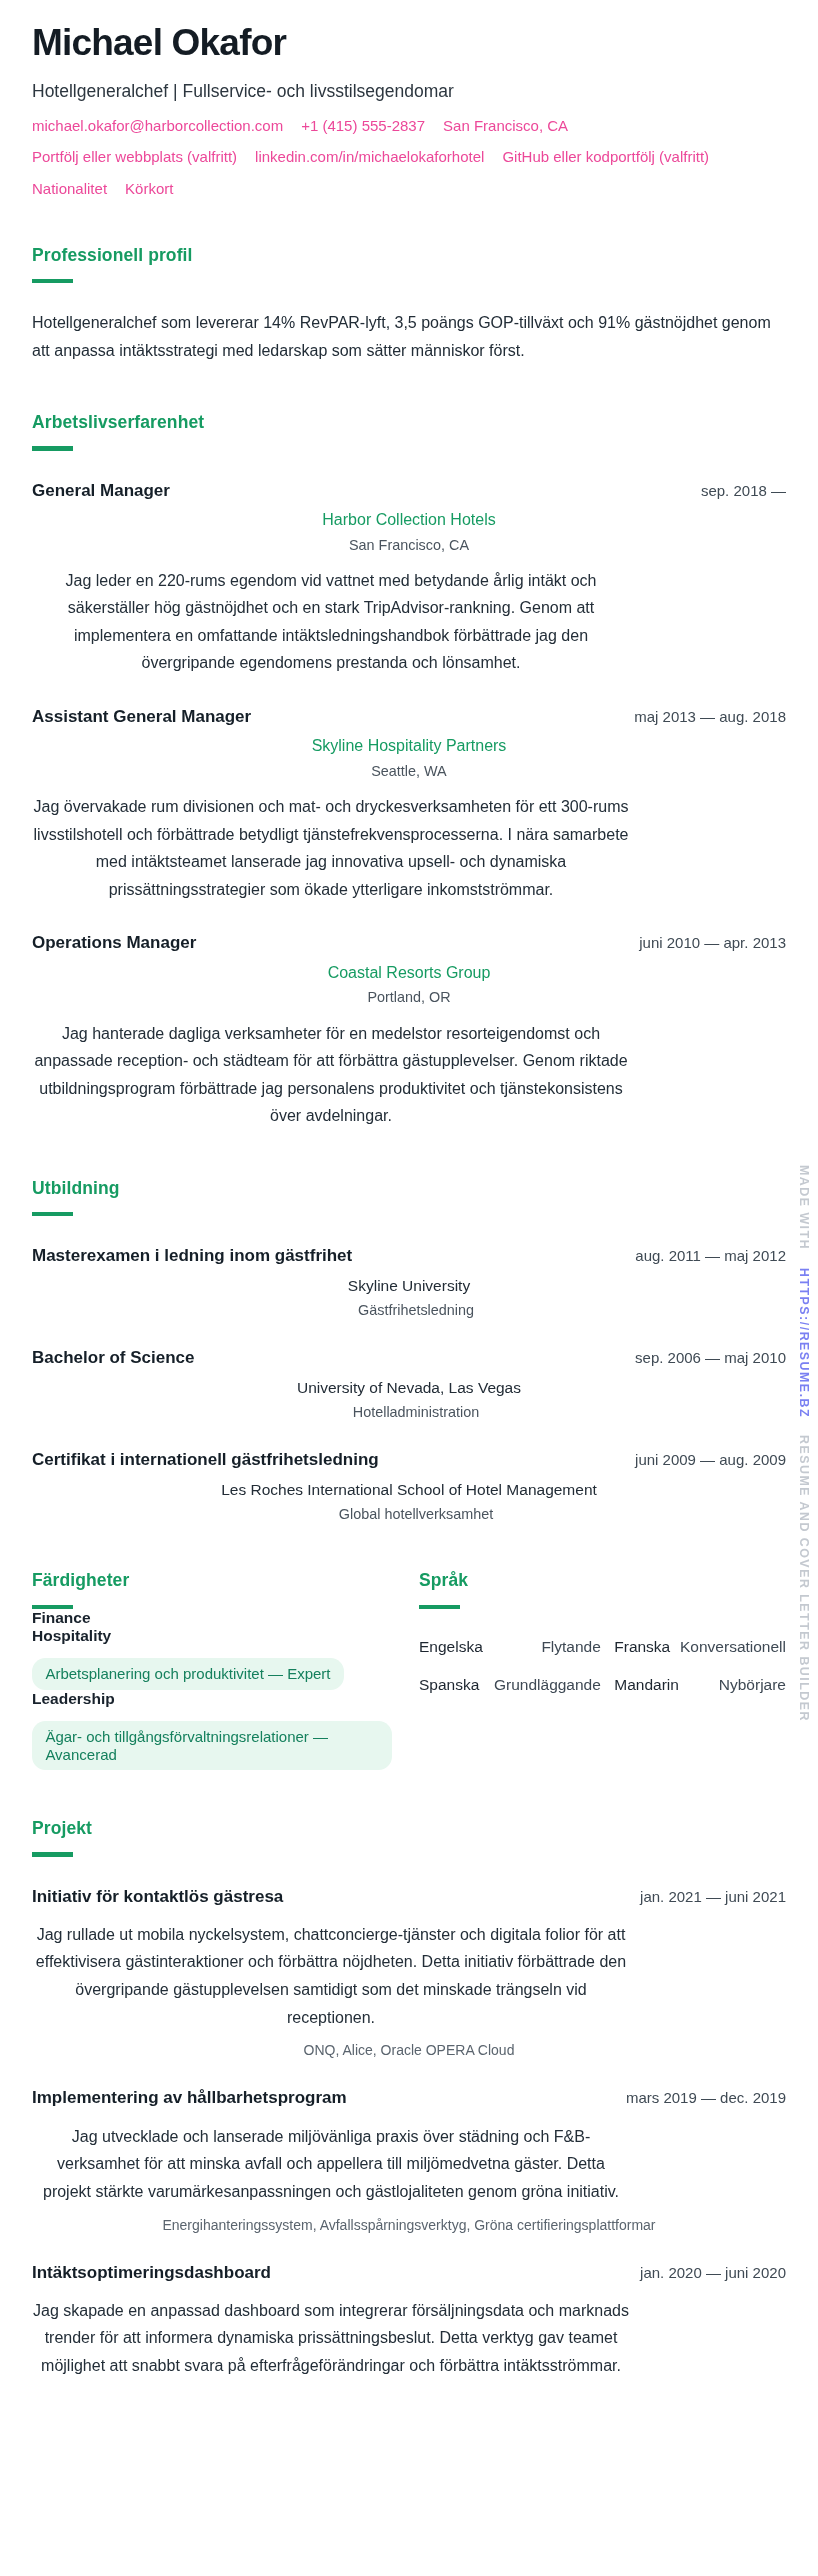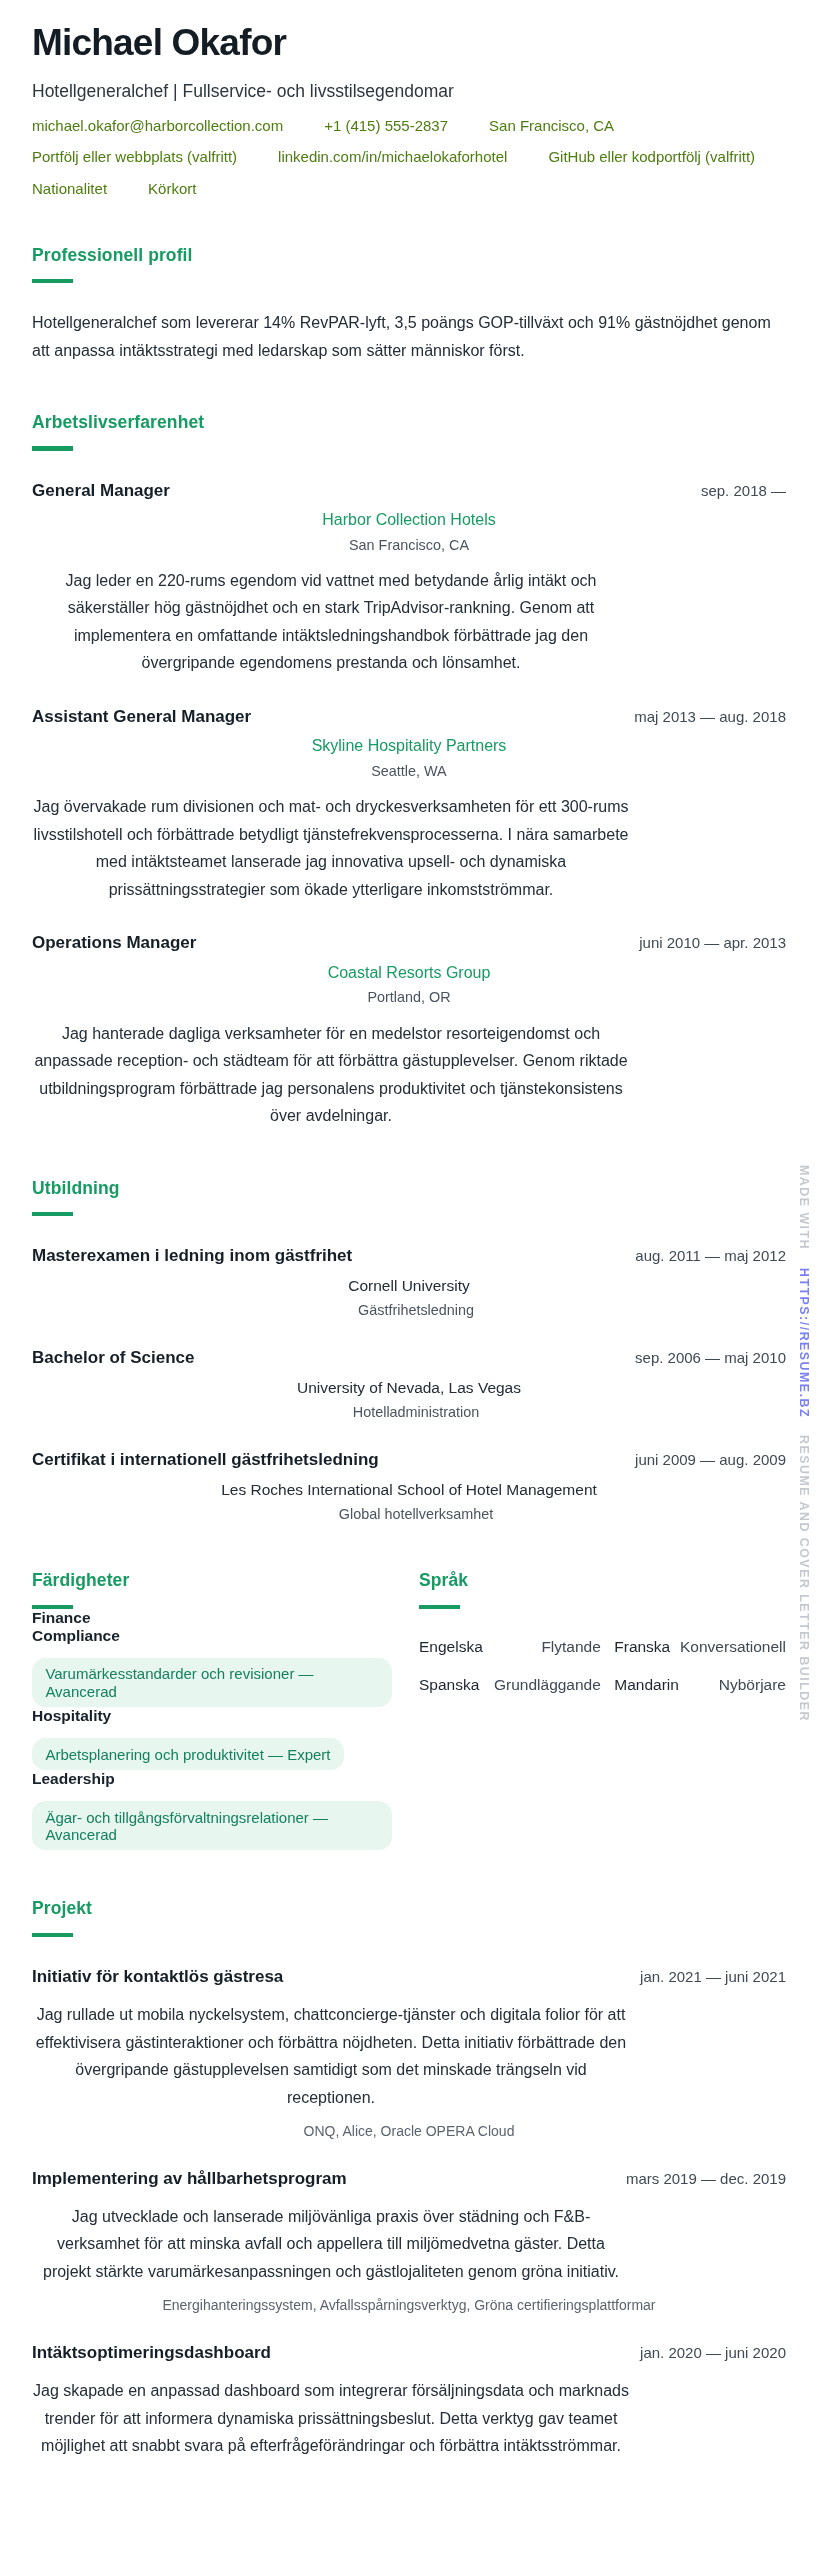--- a/index.html
+++ b/index.html
@@ -2,21 +2,21 @@
 <html style="font-size:8.2px"><head>
 <meta charset="utf-8">
 <style>
   html,body{margin:0;padding:0;background:#ffffff;}
   body{width:818px;min-height:2722px;position:relative;font-family:"Liberation Sans",sans-serif;color:#1d2731;}
   .page{box-sizing:border-box;padding:21.6px 32px 41px 32px;}
 
   
   .name{font-size:37px;font-weight:700;color:#141c24;margin:0;letter-spacing:-0.8px;line-height:1.15;}
   .headline{margin-top:15.5px;font-size:17.5px;color:#2c363f;line-height:1.3;}
-  .contact-row{margin-top:14.4px;font-size:15px;color:#4d7c0f;display:flex;gap:41px;flex-wrap:wrap;}
+  .contact-row{margin-top:14.4px;font-size:15px;color:#ec4899;display:flex;gap:18px;flex-wrap:wrap;}
   .contact-row:first-of-type{margin-top:24px;}
 
   
   .sec{margin-top:48px;}
   .sec-h{font-size:17.5px;font-weight:700;color:#169b62;margin:0;letter-spacing:0.1px;}
   .sec-bar{width:41px;height:4.1px;background:#169b62;margin-top:13.4px;}
   .profile-text{margin:26px 0 0 0;font-size:16px;line-height:1.72;color:#222d37;max-width:753px;}
 
   .entry{margin-top:30px;text-align:center;}
   .row{display:flex;justify-content:space-between;align-items:baseline;}
@@ -113,21 +113,21 @@
 
   <section class="sec">
     <h2 class="sec-h">Utbildning</h2>
     <div class="sec-bar"></div>
 
     <article class="entry">
       <div class="row">
         <h3 class="e-title">Masterexamen i ledning inom gästfrihet</h3>
         <span class="e-date">aug. 2011 — maj 2012</span>
       </div>
-      <div class="school">Cornell University</div>
+      <div class="school">Skyline University</div>
       <div class="field">Gästfrihetsledning</div>
     </article>
 
     <article class="entry">
       <div class="row">
         <h3 class="e-title">Bachelor of Science</h3>
         <span class="e-date">sep. 2006 — maj 2010</span>
       </div>
       <div class="school">University of Nevada, Las Vegas</div>
       <div class="field">Hotelladministration</div>
@@ -143,24 +143,20 @@
     </article>
   </section>
 
   <section class="two-col">
     <div>
       <h2 class="sec-h">Färdigheter</h2>
       <div class="sec-bar"></div>
 
       <div class="skill-group">
         <div class="skill-cat">Finance</div>
-      </div>
-      <div class="skill-group">
-        <div class="skill-cat">Compliance</div>
-        <span class="pill">Varumärkesstandarder och revisioner — Avancerad</span>
       </div>
       <div class="skill-group">
         <div class="skill-cat">Hospitality</div>
         <span class="pill">Arbetsplanering och produktivitet — Expert</span>
       </div>
       <div class="skill-group">
         <div class="skill-cat">Leadership</div>
         <span class="pill">Ägar- och tillgångsförvaltningsrelationer — Avancerad</span>
       </div>
     </div>

